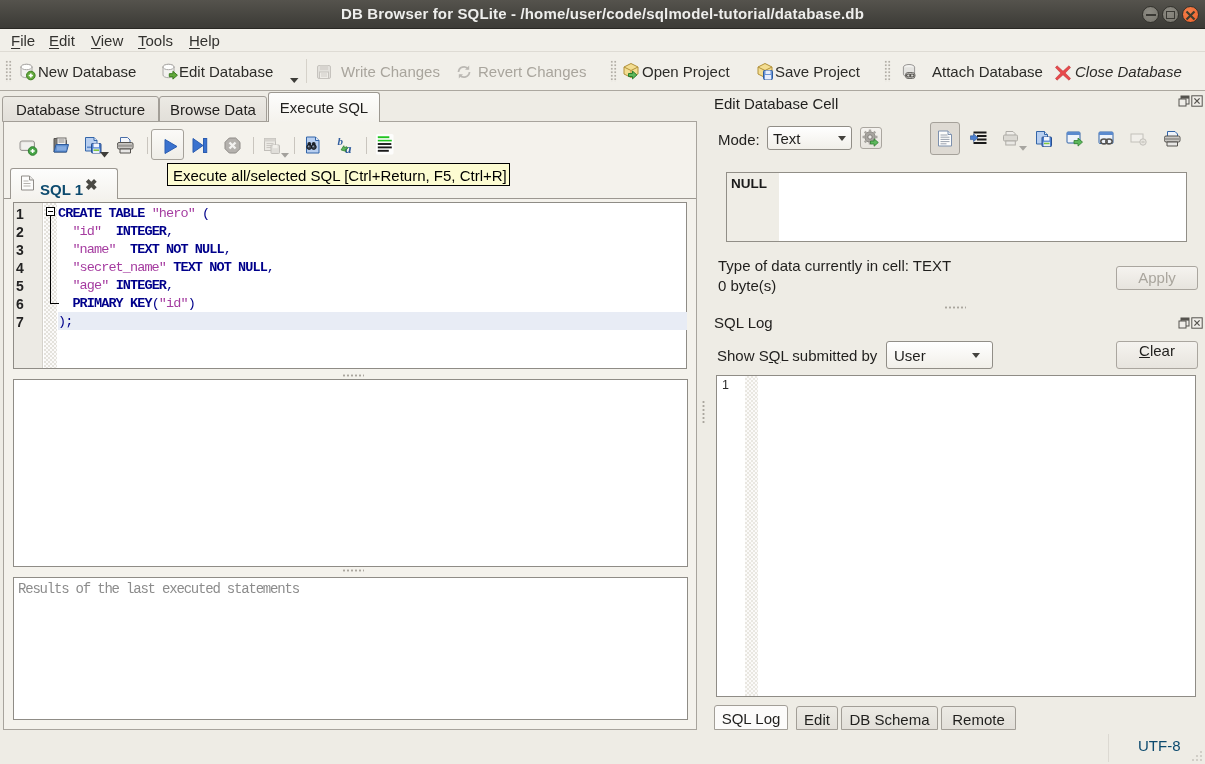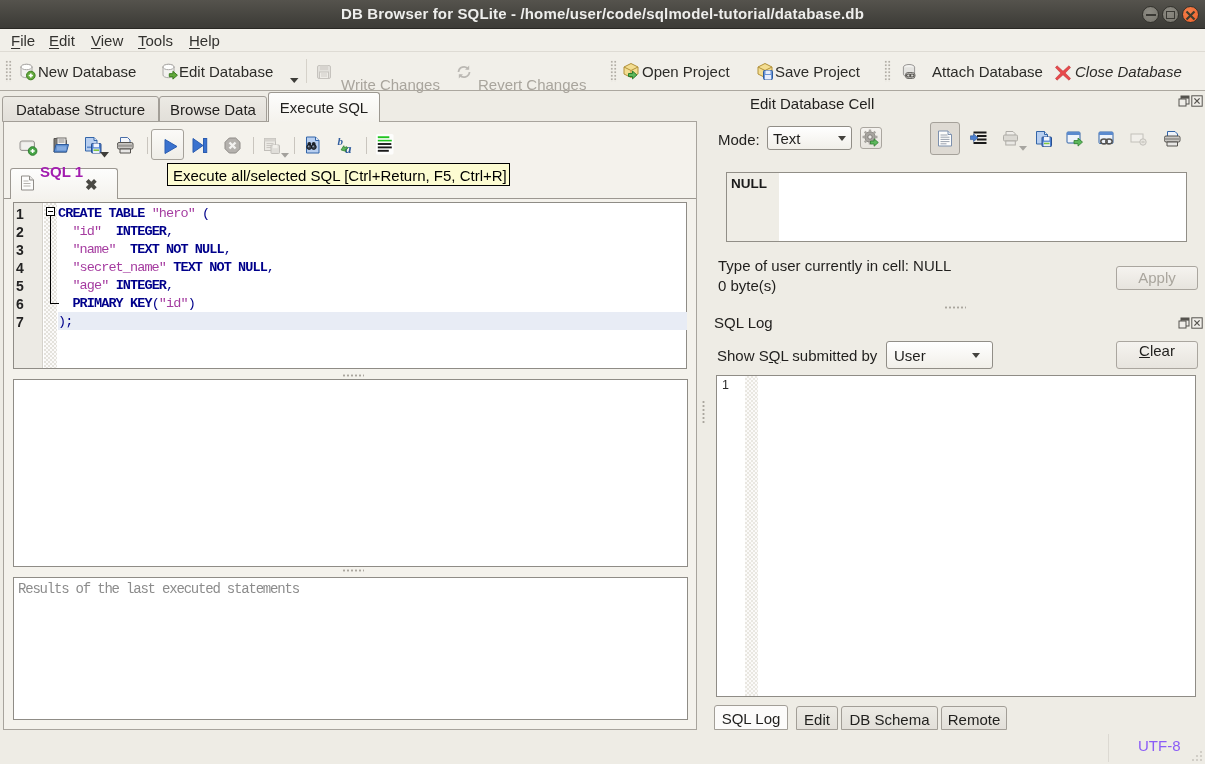--- a/index.html
+++ b/index.html
@@ -12,21 +12,21 @@
     border-bottom:1px solid #282723; }
   #title-text { width:100%; text-align:center; top:5px; color:#eeeeec; font-size:15px; font-weight:bold; letter-spacing:0.15px; }
   .winbtn { top:6px; width:17px; height:17px; border-radius:50%; border:1.5px solid #33322d; }
   
   #menubar { left:0; top:29px; width:1205px; height:23px; background:#f1efe9; border-bottom:1px solid #dedbd4; }
   .menuitem { top:32px; font-size:15px; color:#33322f; }
   .menuitem u { text-decoration-thickness:1px; text-underline-offset:2px; }
   
   #toolbar { left:0; top:52px; width:1205px; height:38px; background:#f1efe9; }
   .tbtext { top:63px; font-size:15px; color:#2d2c29; }
-  .tbtext.dis { color:#a9a59d;margin-top:13px; }
+  .tbtext.dis { color:#a9a59d; }
   .tbsep { top:59px; width:1px; height:24px; background:#d6d2ca; }
   .tbhandle { top:60px; width:7px; height:22px;
      background-image:radial-gradient(circle, #b2aea6 0.9px, transparent 1.1px);
      background-size:3.5px 3.5px; }
   
   #mainframe { left:3px; top:121px; width:694px; height:609px; border:1px solid #a8a49d; background:#f4f2ec; }
   .tab { position:absolute; top:96px; height:26px; background:linear-gradient(#eceae4,#e2dfd9); border:1px solid #a29e97; border-radius:3px 3px 0 0; font-size:15px; color:#201f1d; text-align:center; }
   .tab span { position:relative; top:4px; }
   #tab-active { top:92px; height:30px; background:linear-gradient(#fdfdfc,#f4f2ed); border:1px solid #9c9891; border-bottom:none; z-index:5; }
   
@@ -98,21 +98,21 @@
   <div class="abs tab" id="tab-active" style="left:268px; width:112px;"><span style="top:6px;">Execute SQL</span></div>
 
   <div class="abs" id="sqlbar" style="left:13px; top:128px; width:670px; height:36px;"></div>
   <div class="abs" style="left:151px; top:129px; width:33px; height:31px; border:1px solid #a5a19a; border-radius:3px; background:linear-gradient(#fbfaf8,#efede7);"></div>
   <div class="abs" style="left:147px; top:137px; width:1px; height:17px; background:#c9c5be;"></div>
   <div class="abs" style="left:253px; top:137px; width:1px; height:17px; background:#c9c5be;"></div>
   <div class="abs" style="left:294px; top:137px; width:1px; height:17px; background:#c9c5be;"></div>
   <div class="abs" style="left:366px; top:137px; width:1px; height:17px; background:#c9c5be;"></div>
 
   <div class="abs" id="sqltab"></div>
-  <div class="abs" style="left:40px; top:163px; font-size:15px; color:#a21caf; font-weight:bold; z-index:6;">SQL 1</div>
+  <div class="abs" style="left:40px; top:181px; font-size:15px; color:#0c4a6e; font-weight:bold; z-index:6;">SQL 1</div>
   <div class="abs" style="left:85px; top:176px; font-size:15px; color:#4a4944; font-weight:bold; z-index:6;">✖</div>
   <div class="abs" style="left:4px; top:198px; width:692px; height:1px; background:#9c9891; z-index:3;"></div>
 
   <div class="abs" id="tooltip"><span>Execute all/selected SQL [Ctrl+Return, F5, Ctrl+R]</span></div>
 
   <div class="abs" id="editor">
     <div class="abs" id="gutter"></div>
     <div class="abs" id="foldmargin"></div>
     <div class="abs" id="curline"></div>
     <div class="abs lnum" style="top:2px;">1</div>
@@ -137,21 +137,21 @@
   </div>
 
   <div class="abs splitdots" style="left:342px; top:374px;"></div>
   <div class="abs whitebox" style="left:13px; top:379px; width:675px; height:188px;"></div>
   <div class="abs splitdots" style="left:342px; top:569px;"></div>
   <div class="abs whitebox" style="left:13px; top:577px; width:675px; height:143px;"></div>
   <div class="abs" style="left:18px; top:581px; font-family:'Liberation Mono',monospace; font-size:14px; letter-spacing:-1.2px; color:#8c8c8c;">Results of the last executed statements</div>
 
   <div class="abs" style="left:702px; top:400px; width:3px; height:24px; background-image:radial-gradient(circle,#aaa69e 1px,transparent 1.2px); background-size:3px 4px;"></div>
 
-  <div class="abs rtitle" style="left:750px; top:95px;">Edit Database Cell</div>
+  <div class="abs rtitle" style="left:714px; top:95px;">Edit Database Cell</div>
   <svg class="abs" style="left:1178px; top:95px;" width="12" height="12" viewBox="0 0 12 12">
     <rect x="3" y="1" width="8" height="8" fill="#f0eee9" stroke="#55534e"></rect>
     <rect x="3" y="1" width="8" height="2.6" fill="#55534e"></rect>
     <rect x="1" y="4" width="7" height="7" fill="#f0eee9" stroke="#55534e"></rect>
   </svg>
   <svg class="abs" style="left:1191px; top:95px;" width="12" height="12" viewBox="0 0 12 12">
     <rect x="0.8" y="0.8" width="10.4" height="10.4" fill="#f0eee9" stroke="#55534e"></rect>
     <path d="M3.4 3.4 L8.6 8.6 M8.6 3.4 L3.4 8.6" stroke="#55534e" stroke-width="1.3"></path>
   </svg>
 
@@ -160,21 +160,21 @@
   <div class="abs" style="left:773px; top:130px; font-size:15px; color:#201f1d;">Text</div>
   <div class="abs" style="left:838px; top:136px; width:0; height:0; border:4px solid transparent; border-top:5px solid #44423e;"></div>
   <div class="abs btn" style="left:860px; top:127px; width:22px; height:22px;"></div>
 
   <div class="abs" style="left:930px; top:122px; width:30px; height:33px; background:#dedad3; border:1px solid #a5a19a; border-radius:3px;"></div>
 
   <div class="abs" style="left:726px; top:172px; width:461px; height:70px; background:#fff; border:1px solid #918e87;"></div>
   <div class="abs" style="left:727px; top:173px; width:52px; height:68px; background:#efede6;"></div>
   <div class="abs" style="left:731px; top:176px; font-size:13.5px; font-weight:bold; color:#1a1a1a;">NULL</div>
 
-  <div class="abs rtitle" style="left:718px; top:257px;">Type of user currently in cell: NULL</div>
+  <div class="abs rtitle" style="left:718px; top:257px;">Type of data currently in cell: TEXT</div>
   <div class="abs rtitle" style="left:718px; top:277px;">0 byte(s)</div>
   <div class="abs btn" style="left:1116px; top:266px; width:82px; height:24px; color:#a9a59d;"><span style="position:relative; top:2px;">Apply</span></div>
 
   <div class="abs splitdots" style="left:944px; top:306px;"></div>
 
   <div class="abs rtitle" style="left:714px; top:314px;">SQL Log</div>
   <svg class="abs" style="left:1178px; top:317px;" width="12" height="12" viewBox="0 0 12 12">
     <rect x="3" y="1" width="8" height="8" fill="#f0eee9" stroke="#55534e"></rect>
     <rect x="3" y="1" width="8" height="2.6" fill="#55534e"></rect>
     <rect x="1" y="4" width="7" height="7" fill="#f0eee9" stroke="#55534e"></rect>
@@ -192,24 +192,24 @@
 
   <div class="abs whitebox" style="left:716px; top:375px; width:480px; height:322px;"></div>
   <div class="abs" style="left:722px; top:378px; font-size:12.5px; color:#2a2a2a;">1</div>
   <div class="abs" style="left:745px; top:376px; width:13px; height:320px;
      background-image:linear-gradient(45deg,#e9e7e1 25%,transparent 25%,transparent 75%,#e9e7e1 75%),linear-gradient(45deg,#e9e7e1 25%,transparent 25%,transparent 75%,#e9e7e1 75%);
      background-size:4px 4px; background-position:0 0,2px 2px; background-color:#fbfaf9;"></div>
 
   <div class="abs btab" style="left:714px; top:705px; height:25px; width:74px; background:#fcfbfa; z-index:2;"><span>SQL Log</span></div>
   <div class="abs btab" style="left:796px; top:706px; width:42px;"><span>Edit</span></div>
   <div class="abs btab" style="left:841px; top:706px; width:97px;"><span>DB Schema</span></div>
-  <div class="abs btab" style="left:941px; top:706px; width:66px;"><span>Remote</span></div>
+  <div class="abs btab" style="left:941px; top:706px; width:75px;"><span>Remote</span></div>
 
   <div class="abs" style="left:1108px; top:734px; width:1px; height:28px; background:#dcd9d2;"></div>
-  <div class="abs" style="left:1138px; top:737px; font-size:15px; color:#8b5cf6;">UTF-8</div>
+  <div class="abs" style="left:1138px; top:737px; font-size:15px; color:#0c4a6e;">UTF-8</div>
 
   <svg class="abs" style="left:19px; top:63px;" width="18" height="18" viewBox="0 0 18 18">
     <ellipse cx="7.5" cy="4" rx="5.5" ry="2.7" fill="#fdfdfc" stroke="#aaa8a5"></ellipse>
     <path d="M2 4 v8 a5.5 2.7 0 0 0 11 0 V4" fill="#f2f1ef" stroke="#aaa8a5"></path>
     <ellipse cx="7.5" cy="4" rx="5.5" ry="2.7" fill="#fefefd" stroke="#aaa8a5"></ellipse>
     <circle cx="11.8" cy="12.5" r="4.3" fill="#63a93c" stroke="#3b7c1f"></circle>
     <path d="M9.7 12.5 h4.2 M11.8 10.4 v4.2" stroke="#fff" stroke-width="1.7"></path>
   </svg>
 
   <svg class="abs" style="left:161px; top:63px;" width="19" height="18" viewBox="0 0 19 18">

